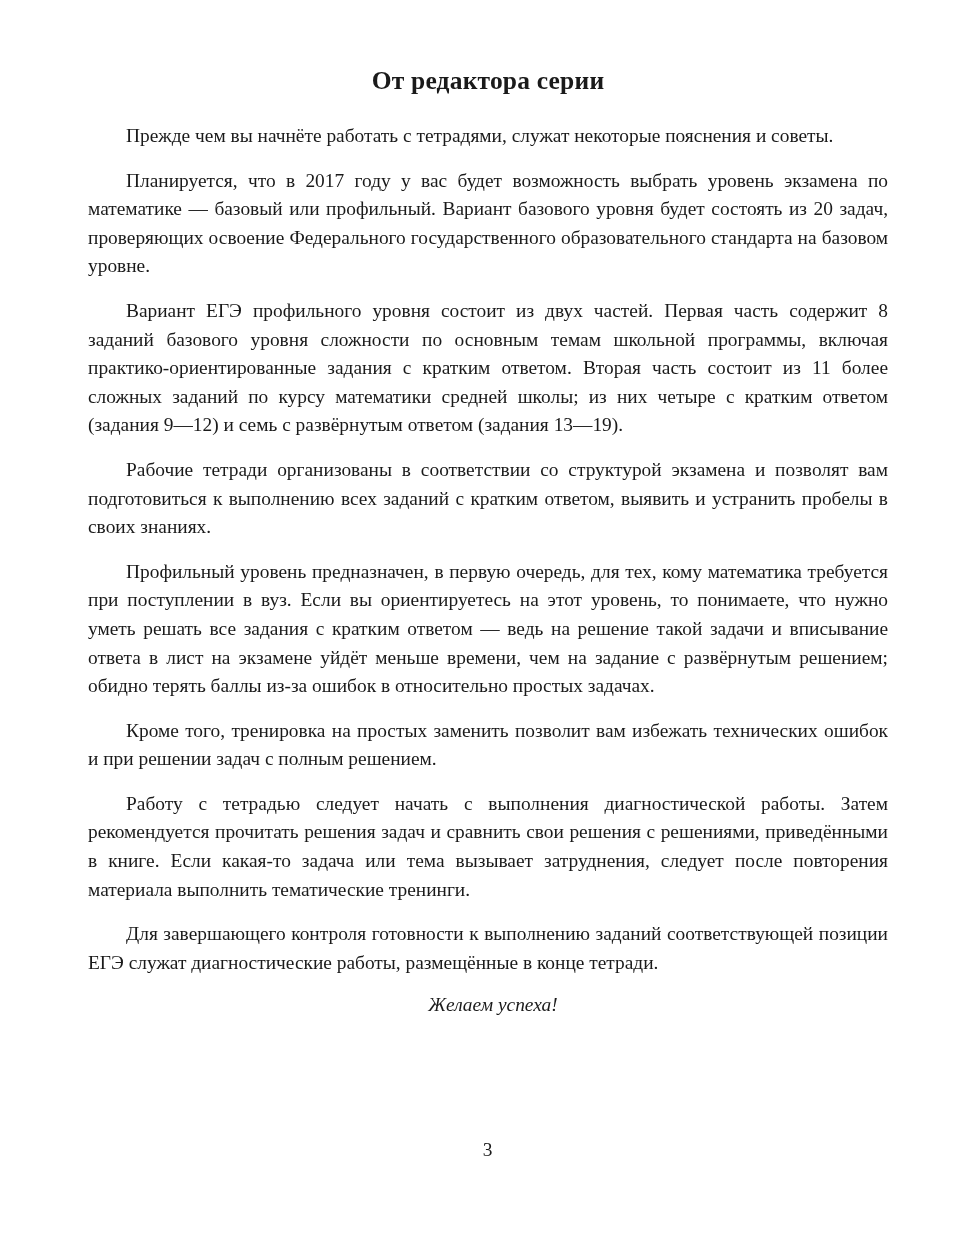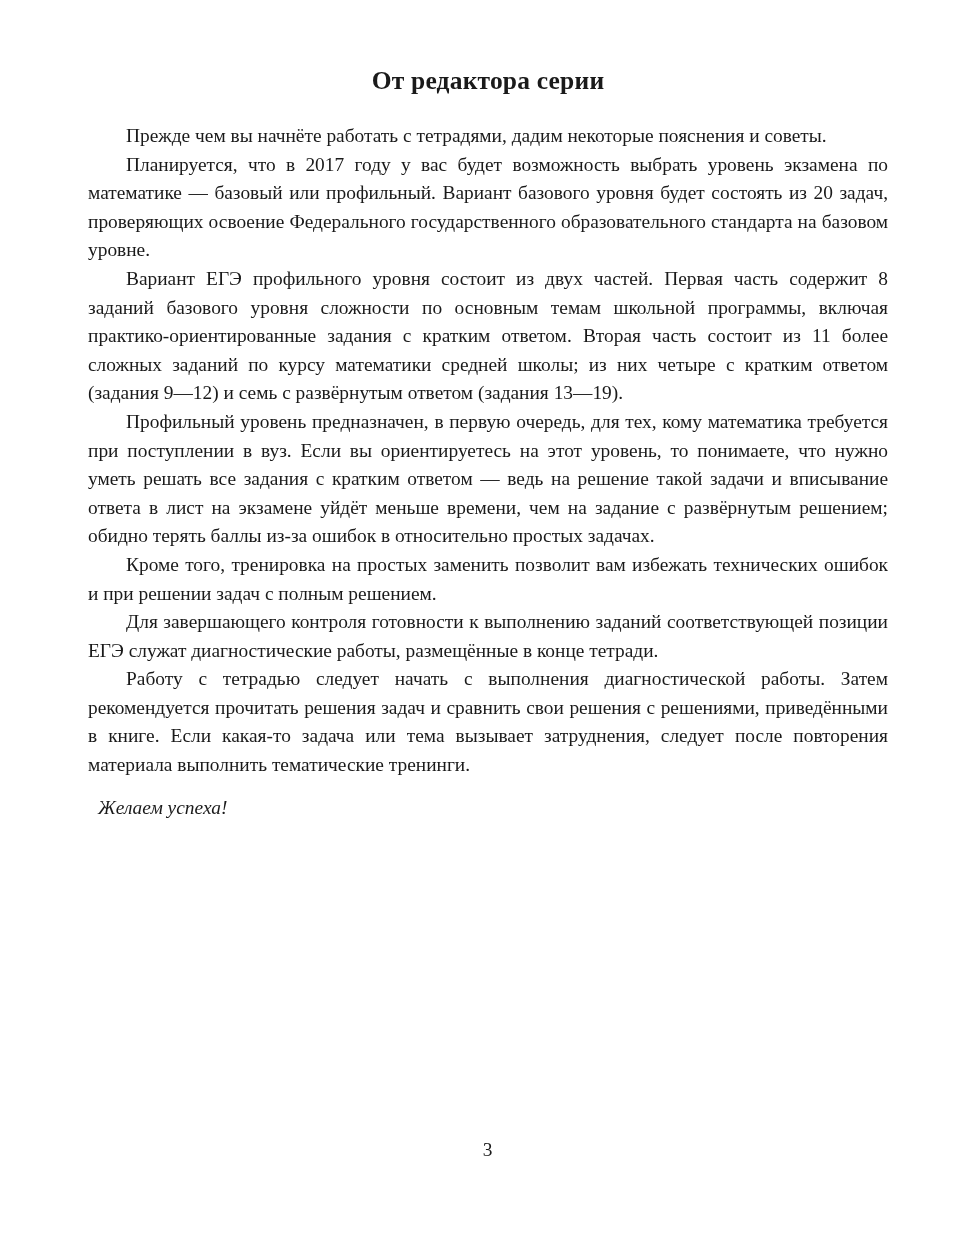--- a/index.html
+++ b/index.html
@@ -40,52 +40,54 @@
   .para {
     margin: 0;
     font-size: 19.4px;
     line-height: 28.6px;
     text-align: justify;
     text-indent: 38px;
     hyphens: manual;
     font-family: "Liberation Serif", "DejaVu Serif", serif;
   }
   .para + .para {
-    margin-top: 0;
+    margin-top: 16px;
   }
   .closing {
     margin: 14px 0 0 0;
     font-size: 19.4px;
     line-height: 28.6px;
     font-style: italic;
+    text-align: center;
     text-indent: 0;
     padding-left: 10px;
   }
   .page-number {
     position: absolute;
     left: 0;
     top: 1139px;
     width: 975px;
     text-align: center;
     font-size: 19.4px;
     font-family: "Liberation Serif", "DejaVu Serif", serif;
   }
 </style>
 </head>
 <body>
 
 <div class="page">
   <div class="content">
     <h1 class="doc-title">От редактора серии</h1>
 
-    <p class="para">Прежде чем вы начнёте работать с тетрадями, дадим некоторые пояснения и советы.</p>
+    <p class="para">Прежде чем вы начнёте работать с тетрадями, служат некоторые пояснения и советы.</p>
     <p class="para">Планируется, что в 2017 году у вас будет возможность выбрать уровень экзамена по математике — базовый или профильный. Вариант базового уровня будет состоять из 20 задач, проверяющих освоение Федерального государственного образовательного стандарта на базовом уровне.</p>
     <p class="para">Вариант ЕГЭ профильного уровня состоит из двух частей. Первая часть содержит 8 заданий базового уровня сложности по основным темам школьной программы, включая практико-ориентированные задания с кратким ответом. Вторая часть состоит из 11 более сложных заданий по курсу математики средней школы; из них четыре с кратким ответом (задания 9—12) и семь с развёрнутым ответом (задания 13—19).</p>
+    <p class="para">Рабочие тетради организованы в соответствии со структурой экзамена и позволят вам подготовиться к выполнению всех заданий с кратким ответом, выявить и устранить пробелы в своих знаниях.</p>
     <p class="para">Профильный уровень предназначен, в первую очередь, для тех, кому математика требуется при поступлении в вуз. Если вы ориентируетесь на этот уровень, то понимаете, что нужно уметь решать все задания с кратким ответом — ведь на решение такой задачи и вписывание ответа в лист на экзамене уйдёт меньше времени, чем на задание с развёрнутым решением; обидно терять баллы из-за ошибок в относительно простых задачах.</p>
     <p class="para">Кроме того, тренировка на простых заменить позволит вам избежать технических ошибок и при решении задач с полным решением.</p>
+    <p class="para">Работу с тетрадью следует начать с выполнения диагностической работы. Затем рекомендуется прочитать решения задач и сравнить свои решения с решениями, приведёнными в книге. Если какая-то задача или тема вызывает затруднения, следует после повторения материала выполнить тематические тренинги.</p>
     <p class="para">Для завершающего контроля готовности к выполнению заданий соответствующей позиции ЕГЭ служат диагностические работы, размещённые в конце тетради.</p>
-    <p class="para">Работу с тетрадью следует начать с выполнения диагностической работы. Затем рекомендуется прочитать решения задач и сравнить свои решения с решениями, приведёнными в книге. Если какая-то задача или тема вызывает затруднения, следует после повторения материала выполнить тематические тренинги.</p>
 
     <p class="closing">Желаем успеха!</p>
   </div>
 
   <div class="page-number">3</div>
 </div>
 
 </body></html>

